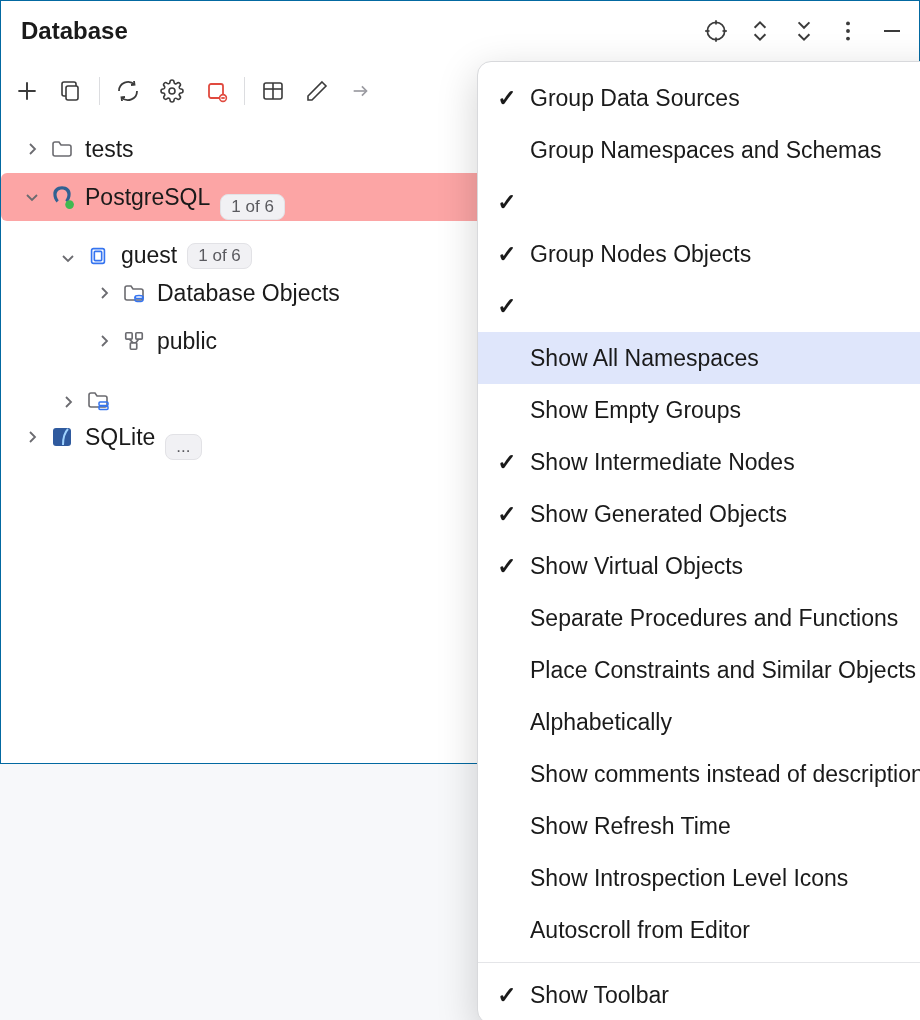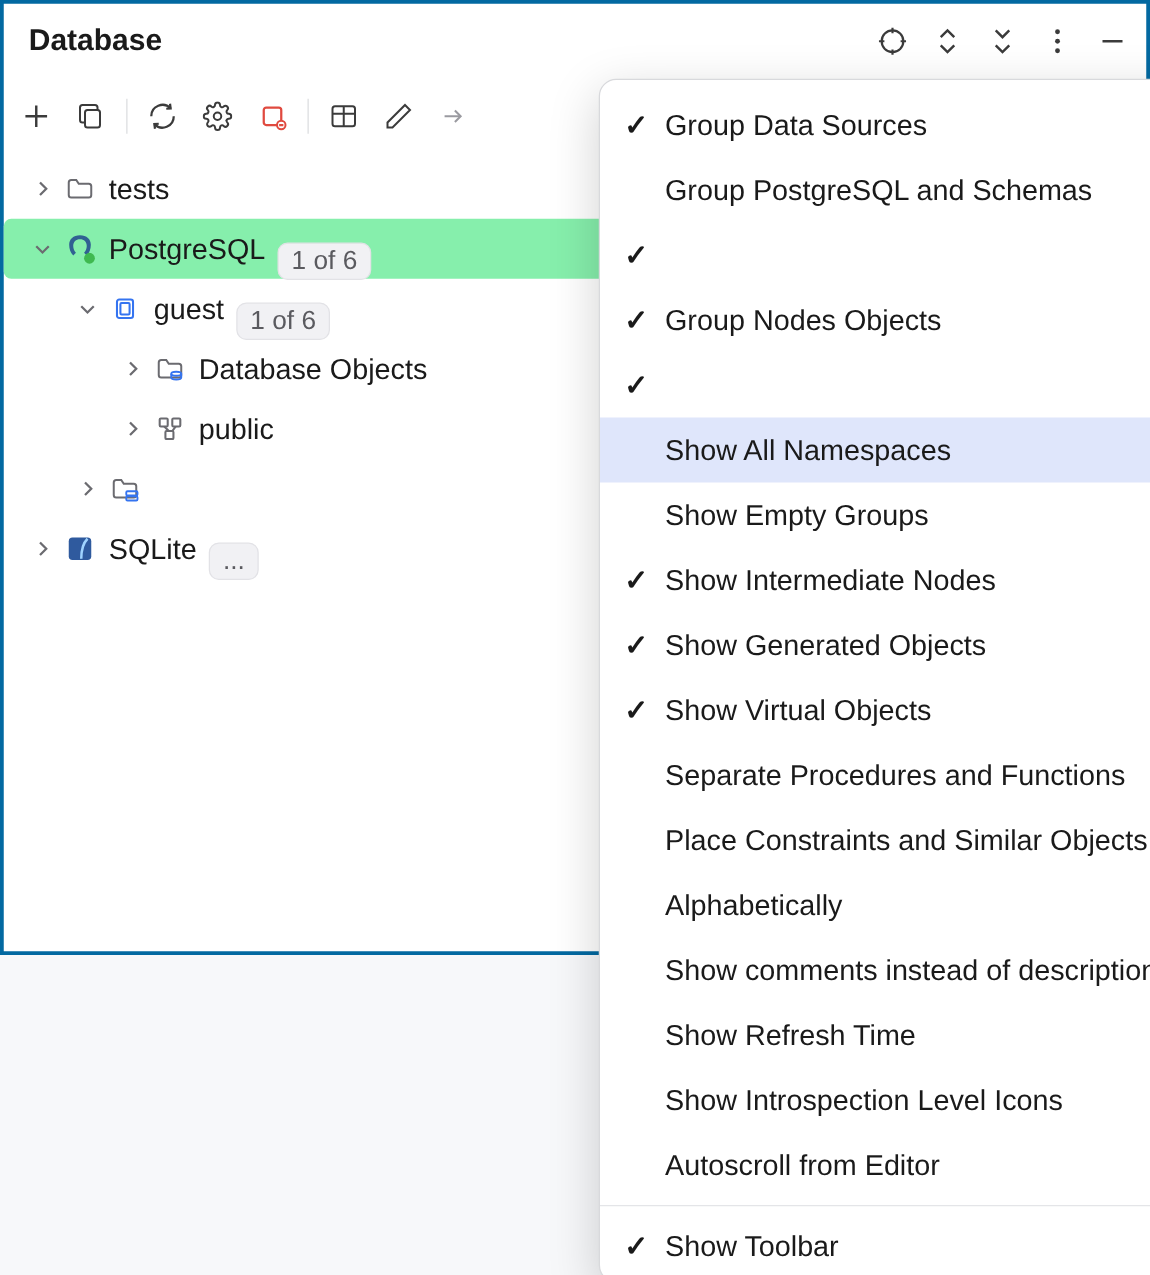--- a/index.html
+++ b/index.html
@@ -1,36 +1,36 @@
 <!DOCTYPE html>
 <html><head>
 <meta charset="utf-8">
 <style>
   * { box-sizing: border-box; margin: 0; padding: 0; }
   html, body { width: 920px; height: 1020px; font-family: -apple-system, BlinkMacSystemFont, "Segoe UI", sans-serif; background: #f7f8fa; color: #1a1a1a; overflow: hidden; }
-  .panel { position: relative; width: 920px; height: 764px; background: #fff; border: 3px solid #0369a1; border-radius: 0; }
+  .panel { position: relative; width: 920px; height: 764px; background: #fff; border: 1px solid #0369a1; border-radius: 0; }
   
   .panel-header { display: flex; align-items: center; justify-content: space-between; height: 60px; padding: 0 12px; border-bottom: 0; }
   .panel-title { font-size: 24px; font-weight: 700; padding-left: 8px; }
   .header-icons { display: flex; align-items: center; gap: 14px; }
   .hicon { width: 30px; height: 30px; display: flex; align-items: center; justify-content: center; cursor: pointer; color: #3b3b3b; }
   
   .toolbar { display: flex; align-items: center; height: 60px; padding: 0 8px; gap: 8px; }
   .tbtn { width: 36px; height: 36px; display: flex; align-items: center; justify-content: center; cursor: pointer; color: #3b3b3b; border-radius: 6px; }
   .vsep { width: 1px; height: 28px; background: #dcdde0; margin: 0 2px; }
   
   .tree { padding: 4px 0; font-size: 23px; }
   .node { display: flex; align-items: center; height: 48px; padding-right: 10px; cursor: default; }
-  .node.selected { background: #86efac; border-radius: 6px; }
+  .node.selected { background: #fca5a5; border-radius: 6px; }
   .arrow { width: 22px; height: 22px; display: flex; align-items: center; justify-content: center; color: #6b6b70; margin: 0 6px; flex-shrink: 0; }
   .nicon { width: 26px; height: 26px; display: flex; align-items: center; justify-content: center; margin-right: 10px; flex-shrink: 0; }
   .lbl { white-space: nowrap; }
-  .badge { font-size: 21px; color: #5a5a5f; background: #f1f1f4; border: 1px solid #e2e2e6; border-radius: 8px; padding: 2px 10px; margin-left: 10px; margin-top: 20px; }
+  .badge { font-size: 17px; color: #5a5a5f; background: #f1f1f4; border: 1px solid #e2e2e6; border-radius: 8px; padding: 2px 10px; margin-left: 10px; margin-top: 20px; }
   .ind0 { padding-left: 14px; }
-  .ind1 { padding-left: 50px; }
+  .ind1 { padding-left: 50px; align-items: flex-end; }
   .ind2 { padding-left: 86px; }
   
   .menu { position: absolute; top: 60px; left: 476px; width: 520px; background: #fff; border: 1px solid #d8d9dc; border-radius: 14px; box-shadow: 0 12px 40px rgba(0,0,0,.18); padding: 10px 0 2px; }
   .mitem { display: flex; align-items: center; height: 52px; padding: 0 12px 0 16px; font-size: 23px; cursor: default; white-space: nowrap; overflow: hidden; }
   .mitem.hover { background: #dfe6fb; }
   .mchk { width: 26px; display: flex; align-items: center; justify-content: center; margin-right: 10px; color: #1a1a1a; font-weight: 700; }
   .msep { height: 1px; background: #e4e5e8; margin: 6px 0; }
   svg { display: block; }
 </style>
 </head>
@@ -247,21 +247,21 @@
     </div>
   </div>
 
   <div class="menu" id="menu">
       <div class="mitem">
         <span class="mchk">✓</span>
         <span>Group Data Sources</span>
       </div>
       <div class="mitem">
         <span class="mchk"></span>
-        <span>Group PostgreSQL and Schemas</span>
+        <span>Group Namespaces and Schemas</span>
       </div>
       <div class="mitem">
         <span class="mchk">✓</span>
       </div>
       <div class="mitem">
         <span class="mchk">✓</span>
         <span>Group Nodes Objects</span>
       </div>
       <div class="mitem">
         <span class="mchk">✓</span>

